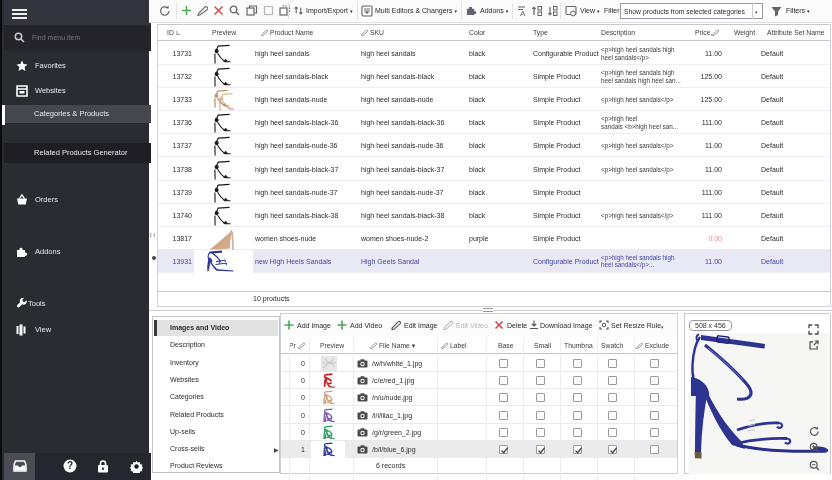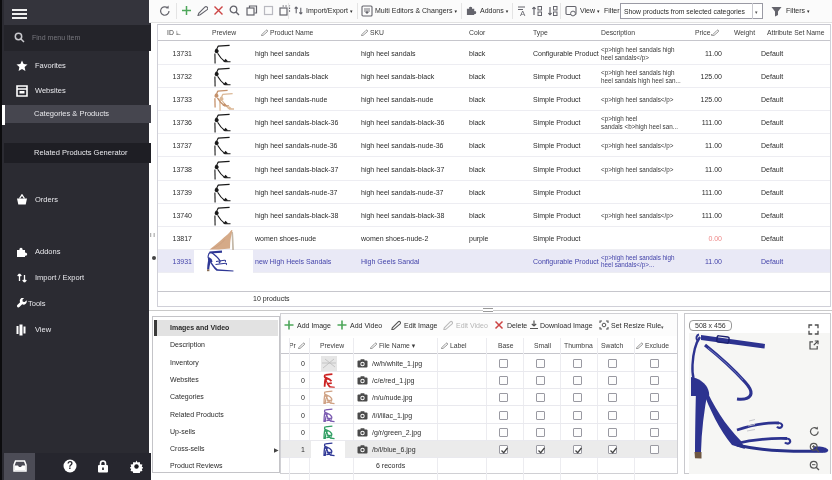--- a/index.html
+++ b/index.html
@@ -79,27 +79,20 @@
           <path d="M1 4.5 h10 l-1.3 6 h-7.4 Z" fill="#fff"></path>
           <path d="M3.5 4.5 L6 0.8 L8.5 4.5" fill="none" stroke="#fff" stroke-width="1.3"></path>
         </svg>
         <span class="txt" style="left:31px">Orders</span>
       </div>
 <div class="sb-item" style="top:242px;">
         <svg class="sb-ico" viewBox="0 0 12 12">
           <path d="M1 4 h2.5 a1.6 1.6 0 1 1 3 0 H9 v2.7 a1.6 1.6 0 1 1 0 3 V11 H1 Z" fill="#fff"></path>
         </svg>
         <span class="txt" style="left:31px">Addons</span>
-      </div>
-<div class="sb-item" style="top:268px;">
-        <svg class="sb-ico" viewBox="0 0 12 12">
-          <path d="M3.5 9 V2 M3.5 2 L1.7 4 M3.5 2 L5.3 4" stroke="#fff" stroke-width="1.3" fill="none"></path>
-          <path d="M8.5 3 V10 M8.5 10 L6.7 8 M8.5 10 L10.3 8" stroke="#fff" stroke-width="1.3" fill="none"></path>
-        </svg>
-        <span class="txt" style="left:31px">Import / Export</span>
       </div>
 <div class="sb-item" style="top:294px;">
         <svg class="sb-ico" viewBox="0 0 12 12">
           <path d="M10.5 2.2 a3.2 3.2 0 0 1 -4.3 4.1 L3.4 9.1 a1.5 1.5 0 0 1 -2.1 -2.1 L4.1 4.2 a3.2 3.2 0 0 1 4.1 -4.3 L6.4 1.7 l0.4 2 2 0.4 Z" fill="#fff"></path>
         </svg>
         <span class="txt" style="left:24px">Tools</span>
       </div>
 <div class="sb-item" style="top:320px;">
         <svg class="sb-ico" viewBox="0 0 12 12">
           <rect x="0.5" y="2" width="2" height="8" fill="#fff"></rect>

